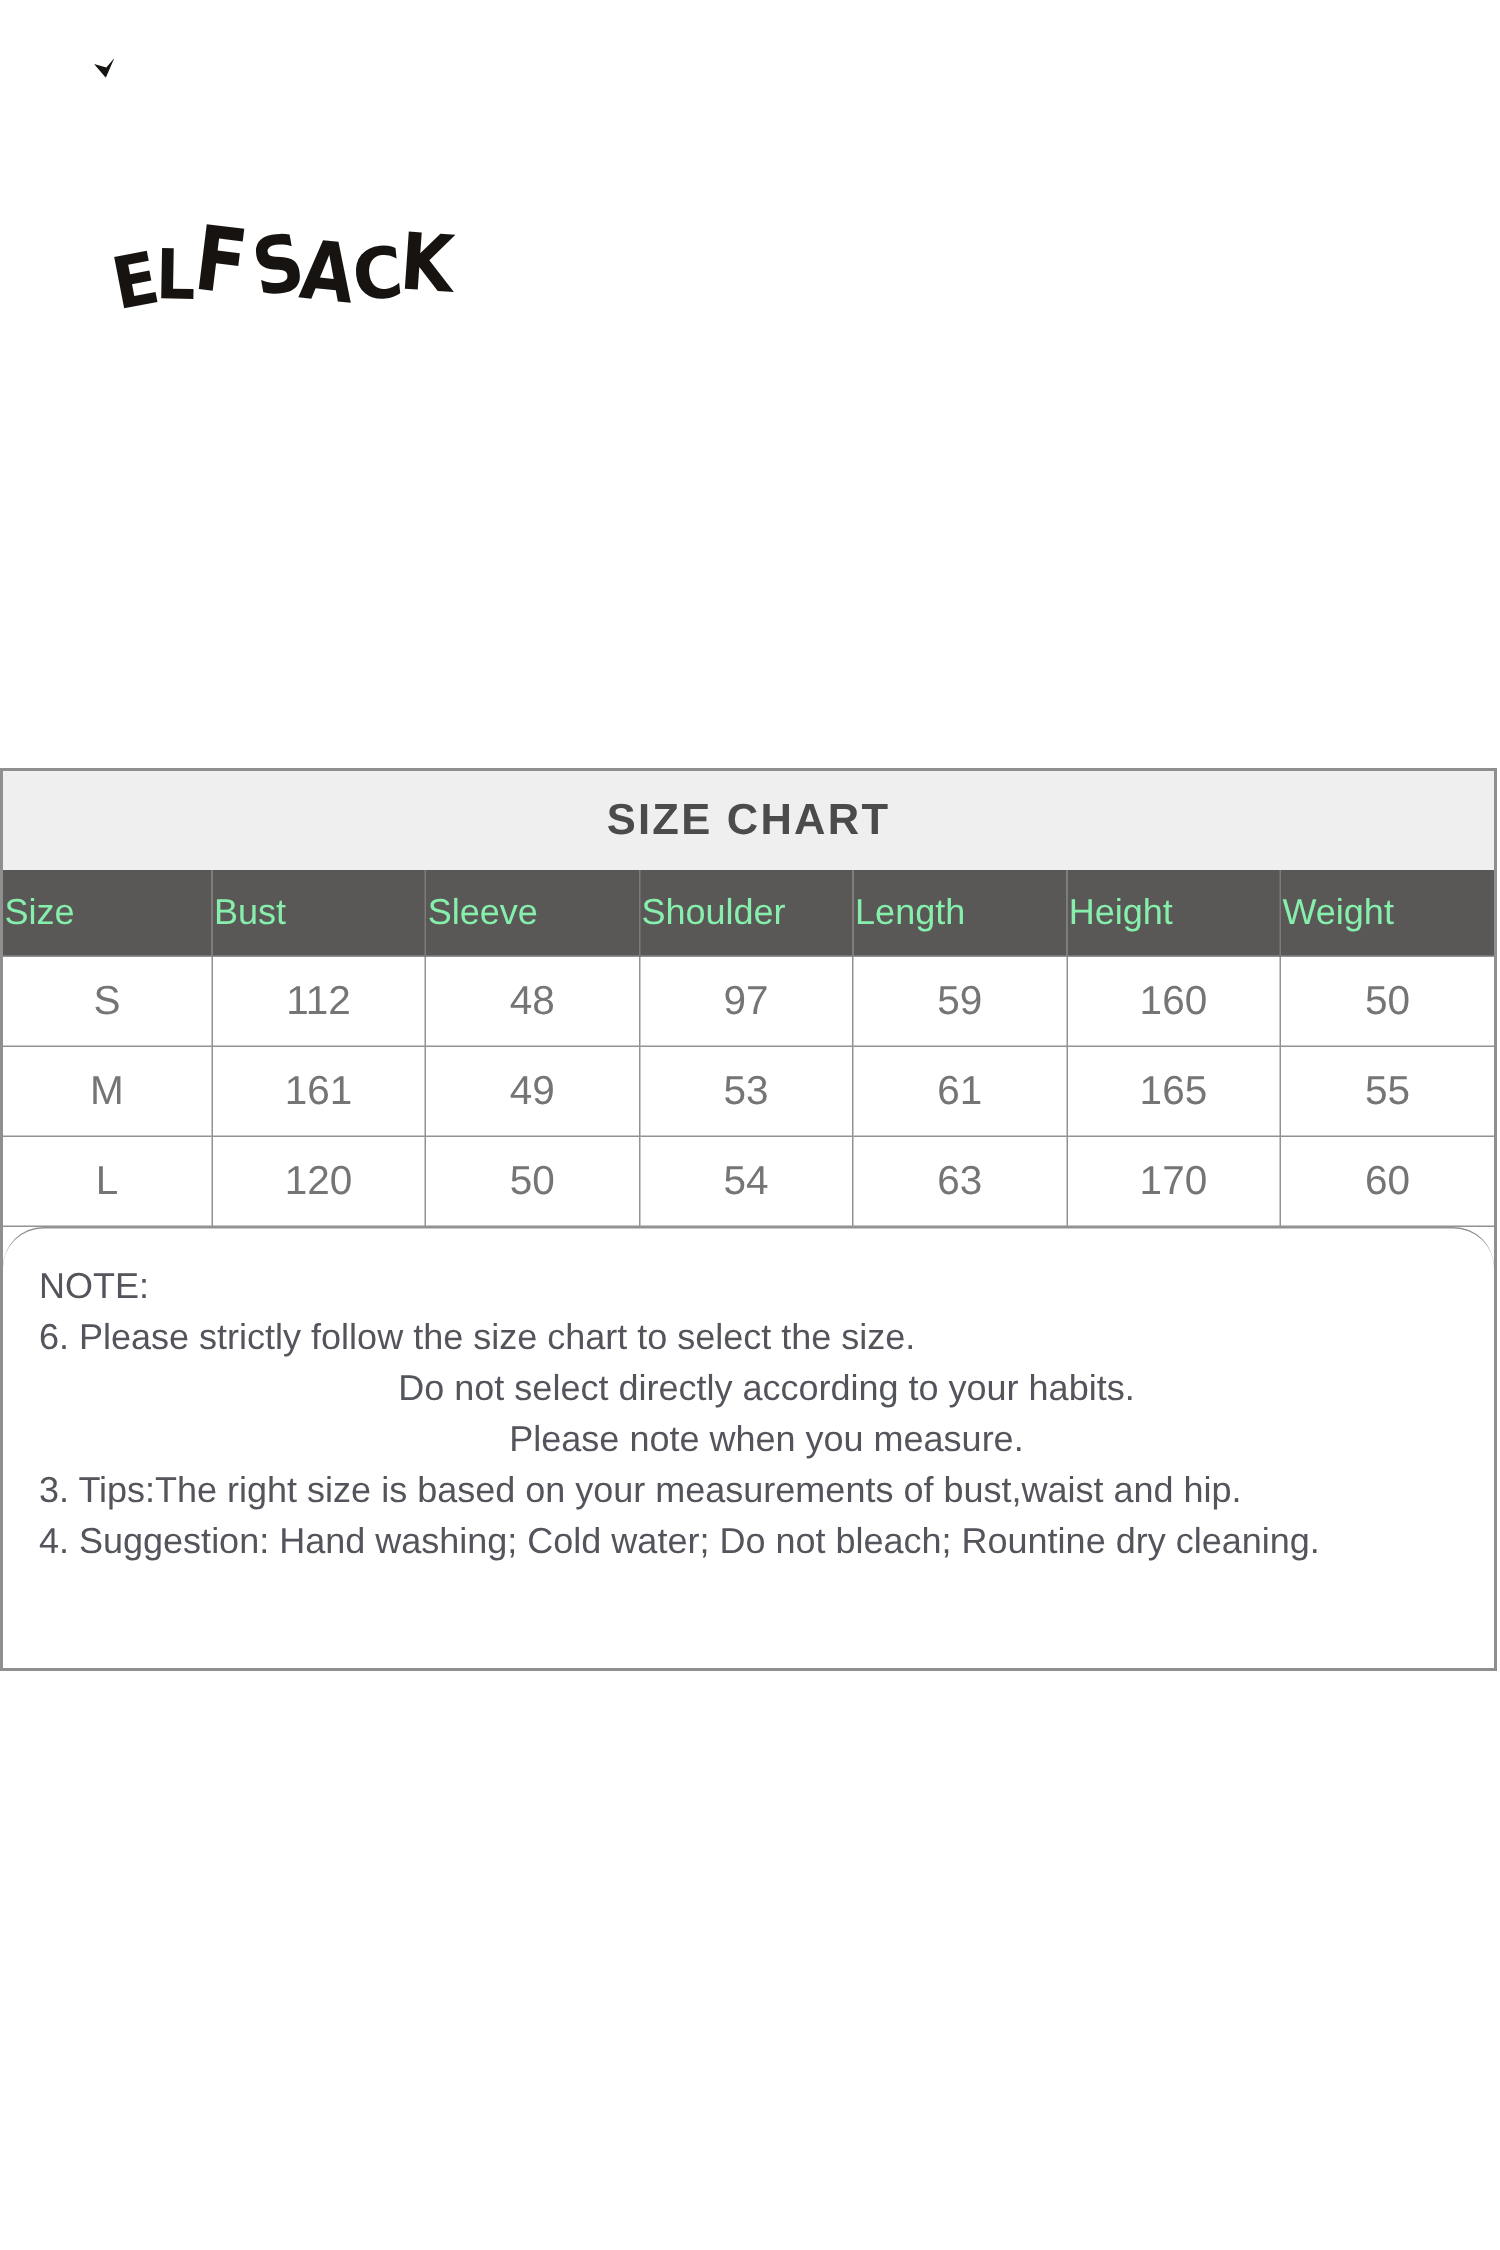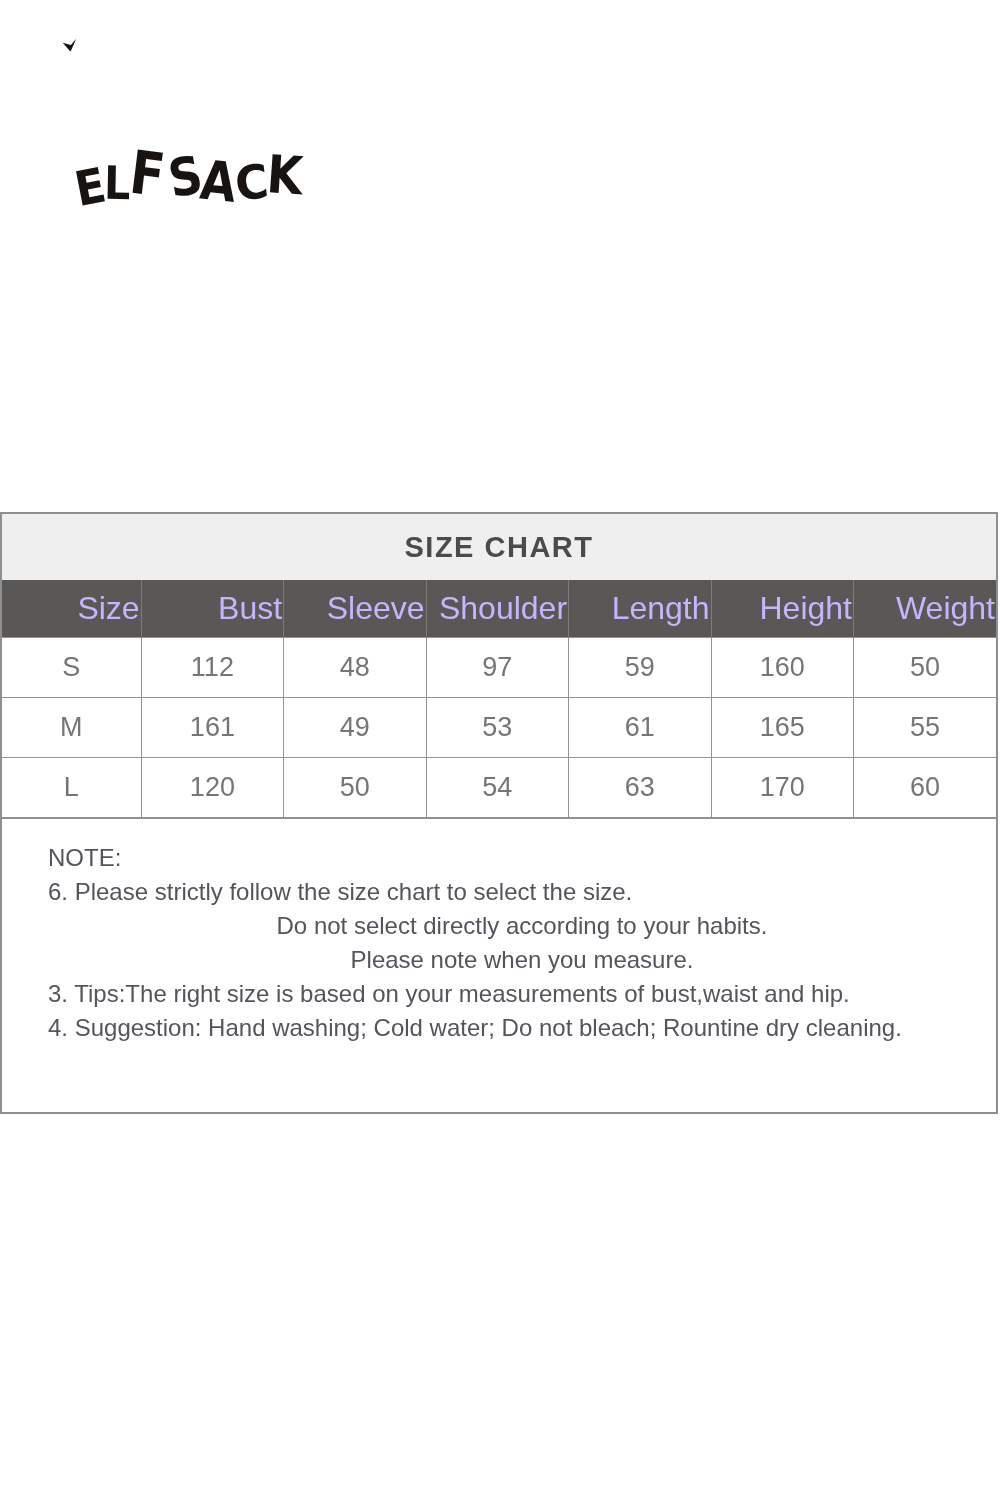--- a/index.html
+++ b/index.html
@@ -73,48 +73,49 @@
     letter-spacing: 1.5px;
   }
   table.size-table {
     width: 100%;
     border-collapse: collapse;
     table-layout: fixed;
   }
   table.size-table th {
     height: 55px;
     background: #5a5857;
-    color: #c4b5fd;
+    color: #86efac;
     font-weight: normal;
-    font-size: 32px;
+    font-size: 24px;
     border-left: 1px solid #7e7c7b;
-    text-align: right;
+    text-align: left;
   }
   table.size-table th:first-child { border-left: none; }
   table.size-table td {
     height: 57px;
     background: #ffffff;
     color: #757575;
     font-size: 27px;
     text-align: center;
     border: 1.5px solid #929292;
   }
   table.size-table td:first-child { border-left: none; }
   table.size-table td:last-child { border-right: none; }
   col.c-size { width: 14%; }
 
   
   .notes {
     box-sizing: border-box;
     height: 294px;
     border-top: 1.5px solid #929292;
-    padding: 22px 30px 0 46px;
+    padding: 22px 30px 0 24px;
     font-size: 24px;
     line-height: 34px;
     color: #54555c;
+    border-radius: 27px;
   }
   .note-line { white-space: nowrap; }
   .note-line.indent { padding-left: 30px; text-align: center; }
 </style>
 </head>
 <body>
 
 <div class="page">
 
   <div class="logo" id="logo">

